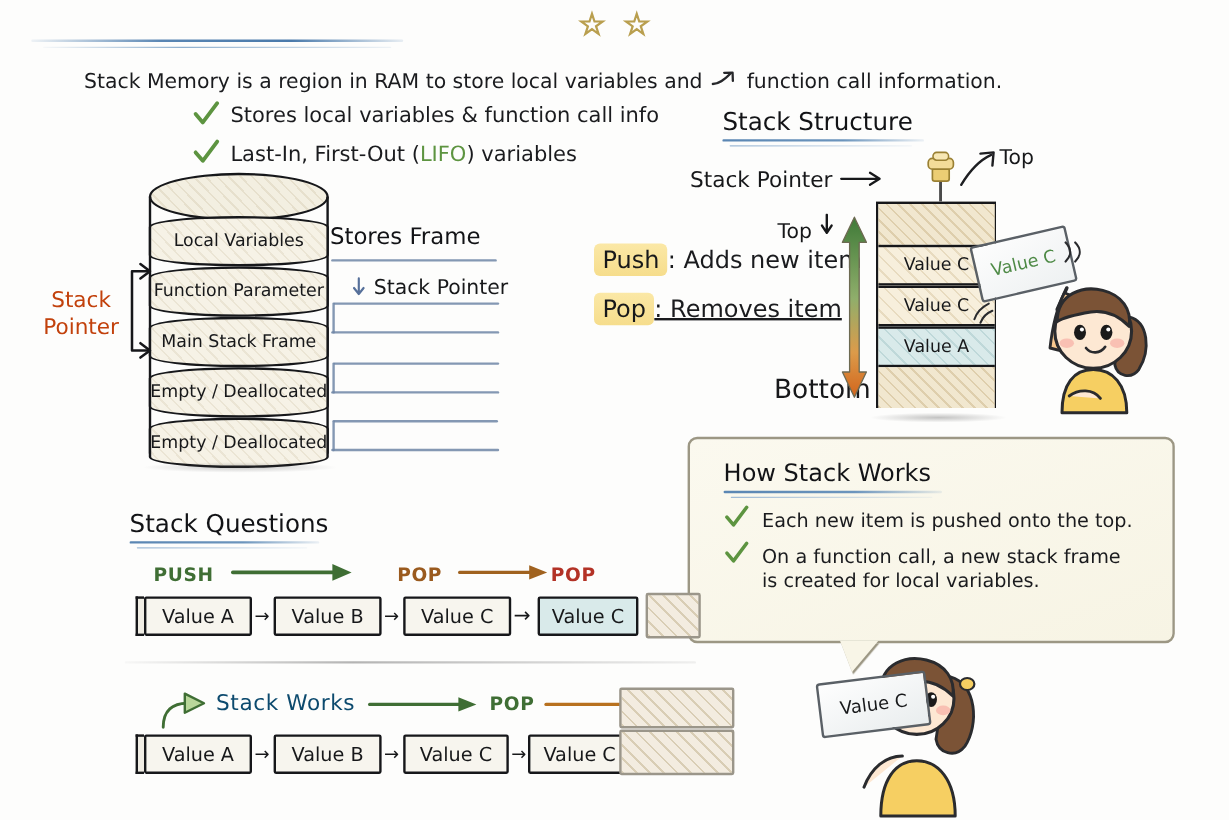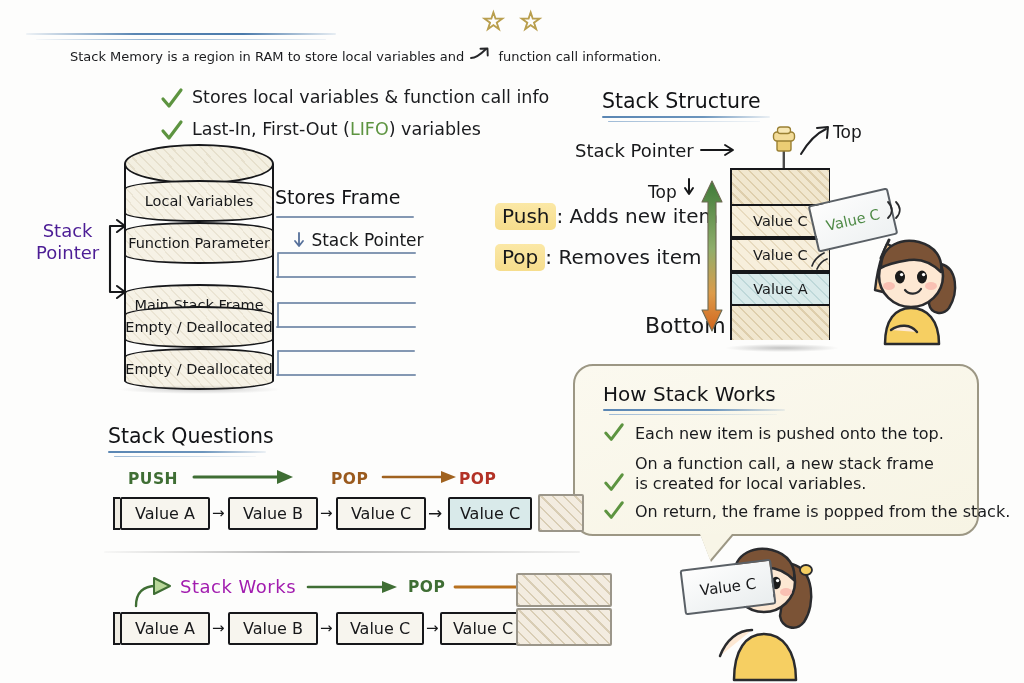--- a/index.html
+++ b/index.html
@@ -4,45 +4,45 @@
 <style>
   * { box-sizing: border-box; margin: 0; padding: 0; }
   html, body {
     width: 1024px; height: 683px;
     background: #fdfdfc;
     font-family: "DejaVu Sans", sans-serif;
     overflow: hidden;
   }
   #canvas { position: relative; width: 1024px; height: 683px; }
 
-  .hand { font-family: "DejaVu Sans", sans-serif; color: #a21caf; }
+  .hand { font-family: "DejaVu Sans", sans-serif; color: #0c4a6e; }
 
   
   #title-wrap {
     position: absolute; left: 0; top: 6px; width: 1024px;
     display: flex; align-items: center; justify-content: center; gap: 14px;
   }
   #title-text {
     font-size: 31px; letter-spacing: .4px; color: #121316;
     position: relative; padding: 0 6px 5px 6px;
   }
   #title-rule1 { position: absolute; left: 26px; bottom: 1px; width: 310px; height: 2.4px;
     background: linear-gradient(90deg, rgba(110,150,190,.1), #5a86b3 35%, #4a7aab 70%, rgba(110,150,190,.15)); border-radius: 2px;}
   #title-rule2 { position: absolute; left: 36px; bottom: -4px; width: 290px; height: 1.4px;
     background: linear-gradient(90deg, rgba(110,150,190,.05), #8fb0cf 40%, rgba(110,150,190,.1)); border-radius: 2px;}
   .star { color: #f2dd9a; font-size: 26px; text-shadow: 0 0 0 #c9ab52; -webkit-text-stroke: 1.1px #b99f4f; }
 
   
-  #subtitle { position: absolute; left: 70px; top: 43px; font-size: 13px; color: #1a1b1e; white-space: nowrap; }
+  #subtitle { position: absolute; left: 70px; top: 56px; font-size: 17px; color: #1a1b1e; white-space: nowrap; }
   #subtitle .arrow-curve { display: inline-block; width: 26px; text-align: center; color: #2a2b2e; font-size: 19px; }
 
   
   .chk { display: inline-block; width: 22px; height: 18px; position: relative; vertical-align: middle; }
   .chk svg { position: absolute; left: 0; top: -4px; }
-  .bullet { position: absolute; font-size: 17.5px; color: #1a1b1e; white-space: nowrap; display: flex; align-items: flex-end; gap: 10px; }
+  .bullet { position: absolute; font-size: 17.5px; color: #1a1b1e; white-space: nowrap; display: flex; align-items: flex-start; gap: 10px; }
   .bullet .btext { line-height: 1.25; }
   .lifo { color: #5d9440; }
 
   
   .sec-head { position: absolute; font-size: 20.5px; color: #121316; padding-bottom: 5px; white-space: nowrap; }
   .sec-head .u1 { position: absolute; left: 0; bottom: 0; height: 2.3px; border-radius: 2px;
     background: linear-gradient(90deg, #5a86b3, #6c95bd 60%, rgba(110,150,190,.12)); }
   .sec-head .u2 { position: absolute; left: 6px; bottom: -4px; height: 1.3px; border-radius: 2px;
     background: linear-gradient(90deg, #9ebad6, rgba(150,180,210,.1)); }
 
@@ -65,21 +65,21 @@
       repeating-linear-gradient(46deg, rgba(190,175,140,.24) 0 1.5px, rgba(0,0,0,0) 1.5px 7px),
       #f3efe1;
     z-index: 0;
   }
   #cyl-body-left, #cyl-body-right { position:absolute; top:2px; height: 214px; width: 2.4px; background:#16171a; }
   #cyl-body-left { left: 0; } #cyl-body-right { left: 147.6px; }
   .cyl-shadow { position:absolute; left: -6px; bottom: -10px; width: 164px; height: 9px;
     background: radial-gradient(ellipse at 50% 50%, rgba(60,60,60,.26), rgba(0,0,0,0) 70%); }
 
   
-  #sp-left-label { position: absolute; left: 36px; top: 220px; font-size: 18px; color: #4c1d95; line-height: 1.22; text-align: center; }
+  #sp-left-label { position: absolute; left: 36px; top: 240px; font-size: 18px; color: #c2410c; line-height: 1.22; text-align: center; }
 
   
   .rule-line { position: absolute; height: 1.6px; background: #6e86a6; border-radius: 2px; opacity: .85; }
   .rule-brk { position: absolute; width: 1.6px; background: #6e86a6; border-radius: 2px; opacity: .85; }
 
   #sp-right { position: absolute; left: 292px; top: 230px; font-size: 17px; color: #17181a; white-space: nowrap; }
 
   
   .hl { display: inline-block; padding: 1px 7px 2px 7px; border-radius: 5px; background: linear-gradient(180deg,#fbe8a6,#f6dd8c); color:#17181a; }
   .legend-row { position: absolute; font-size: 20px; color: #1a1b1e; white-space: nowrap; }
@@ -104,21 +104,21 @@
 
   
   #tb-arrow { position: absolute; left: 701px; top: 180px; width: 22px; height: 152px; }
 
   
   #pin { position: absolute; left: 771px; top: 124px; width: 26px; height: 46px; }
 
   
   #bubble { position: absolute; left: 573px; top: 364px; width: 406px; height: 172px;
     background: linear-gradient(160deg,#fbf9ef,#f7f4e4);
-    border: 2.2px solid #9c9784; border-radius: 20px; }
+    border: 2.2px solid #9c9784; border-radius: 8px; }
   #bubble-tail { position:absolute; left: 700px; top: 534px; width: 0; height: 0;
     border-left: 10px solid transparent; border-right: 22px solid transparent;
     border-top: 26px solid #f8f5e7; filter: drop-shadow(1px 2px 0 #9c9784); }
 
   
   .vbox { position: absolute; height: 33px; border: 2.4px solid #16171a; background: #f7f5ee;
     display:flex; align-items:center; justify-content:center; font-size: 16px; color:#17181a;
     border-radius: 2px; white-space: nowrap; }
   .vbox.teal { background: #d9eaea; }
   .vbox.hatch { background:
@@ -180,21 +180,21 @@
     </span>
     <span class="btext"><span>Last-In, First-Out (</span><span class="lifo">LIFO</span><span>) variables</span></span>
   </div>
 
   <div id="cyl">
     <div id="cyl-top-cap"></div>
     <div id="cyl-body-left"></div>
     <div id="cyl-body-right"></div>
     <div class="cyl-seg" style="top:60px;">Function Parameter</div>
     <div class="cyl-seg" style="top:18px;">Local Variables</div>
-    <div class="cyl-seg" style="top:102px;margin-top:20px;">Main Stack Frame</div>
+    <div class="cyl-seg" style="top:102px;">Main Stack Frame</div>
     <div class="cyl-seg" style="top:144px;">Empty / Deallocated</div>
     <div class="cyl-seg" style="top:186px;">Empty / Deallocated</div>
     <div class="cyl-shadow"></div>
   </div>
 
   <div id="sp-left-label" class="hand">
     <div>Stack</div>
     <div>Pointer</div>
   </div>
   <svg style="position:absolute;left:104px;top:216px;" width="30" height="86">
@@ -219,21 +219,21 @@
   <div class="rule-line" style="left:276px; top:326px;  width:140px;"></div>
   <div class="rule-line" style="left:278px; top:350px;  width:137px;"></div>
   <div class="rule-line" style="left:276px; top:374px;  width:140px;"></div>
   <div class="rule-brk" style="left:277px; top:252px; height:26px;"></div>
   <div class="rule-brk" style="left:277px; top:302px; height:26px;"></div>
   <div class="rule-brk" style="left:277px; top:350px; height:26px;"></div>
 
   <div class="legend-row hand" style="left:495px; top:203px;">
     <span class="hl">Push</span><span>: Adds new item</span>
   </div>
-  <div class="legend-row hand" style="left:495px; top:244px;">
+  <div class="legend-row hand" style="left:495px; top:244px;text-decoration:underline;">
     <span class="hl">Pop</span><span>: Removes item</span>
   </div>
 
   <div class="sec-head hand" style="left:602px; top:89px;">
     <span>Stack Structure</span>
     <span class="u1" style="width:168px;"></span>
     <span class="u2" style="width:152px;"></span>
   </div>
 
   <div class="hand" style="position:absolute;left:575px;top:140px;font-size:18px;color:#17181a;white-space:nowrap;">
@@ -352,28 +352,20 @@
     <div class="bullet hand" style="left:28px; top:88px; font-size:16px;">
       <span class="chk">
         <svg width="22" height="22" viewBox="0 0 24 24">
             <path d="M3 12 L9 19 L21 3" stroke="#5d9440" stroke-width="3.2" fill="none" stroke-linecap="round" stroke-linejoin="round"></path>
           </svg>
       </span>
       <span class="btext" style="white-space:pre-line;">On a function call, a new stack frame
 is created for local variables.</span>
     </div>
 
-    <div class="bullet hand" style="left:28px; top:136px; font-size:16px;">
-      <span class="chk">
-        <svg width="22" height="22" viewBox="0 0 24 24">
-            <path d="M3 12 L9 19 L21 3" stroke="#5d9440" stroke-width="3.2" fill="none" stroke-linecap="round" stroke-linejoin="round"></path>
-          </svg>
-      </span>
-      <span class="btext">On return, the frame is popped from the stack.</span>
-    </div>
   </div>
   <div id="bubble-tail"></div>
 
   <svg class="char" style="left:700px; top:538px;" width="140" height="146" viewBox="0 0 140 146">
 
     <path d="M92 26 C114 32, 116 66, 104 84 C96 94, 82 90, 80 78 C84 54, 84 36, 92 26 Z" fill="#7b5336" stroke="#2a2b2e" stroke-width="2.4"></path>
 
     <ellipse cx="64" cy="44" rx="31" ry="30" fill="#fde8d3" stroke="#2a2b2e" stroke-width="2.6"></ellipse>
 
     <path d="M34 38 C34 14, 56 8, 72 12 C88 16, 96 28, 94 42 C86 34, 76 28, 62 30 C50 32, 40 34, 34 38 Z" fill="#7b5336" stroke="#2a2b2e" stroke-width="2.5" stroke-linejoin="round"></path>

